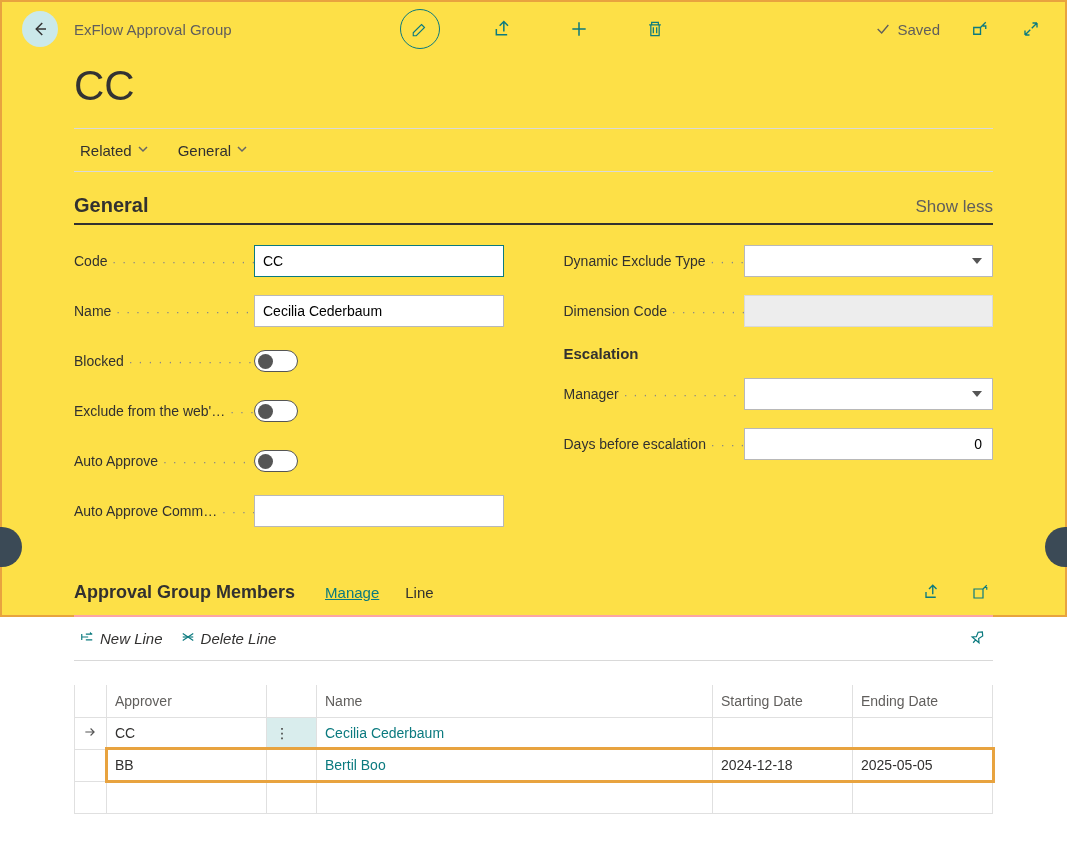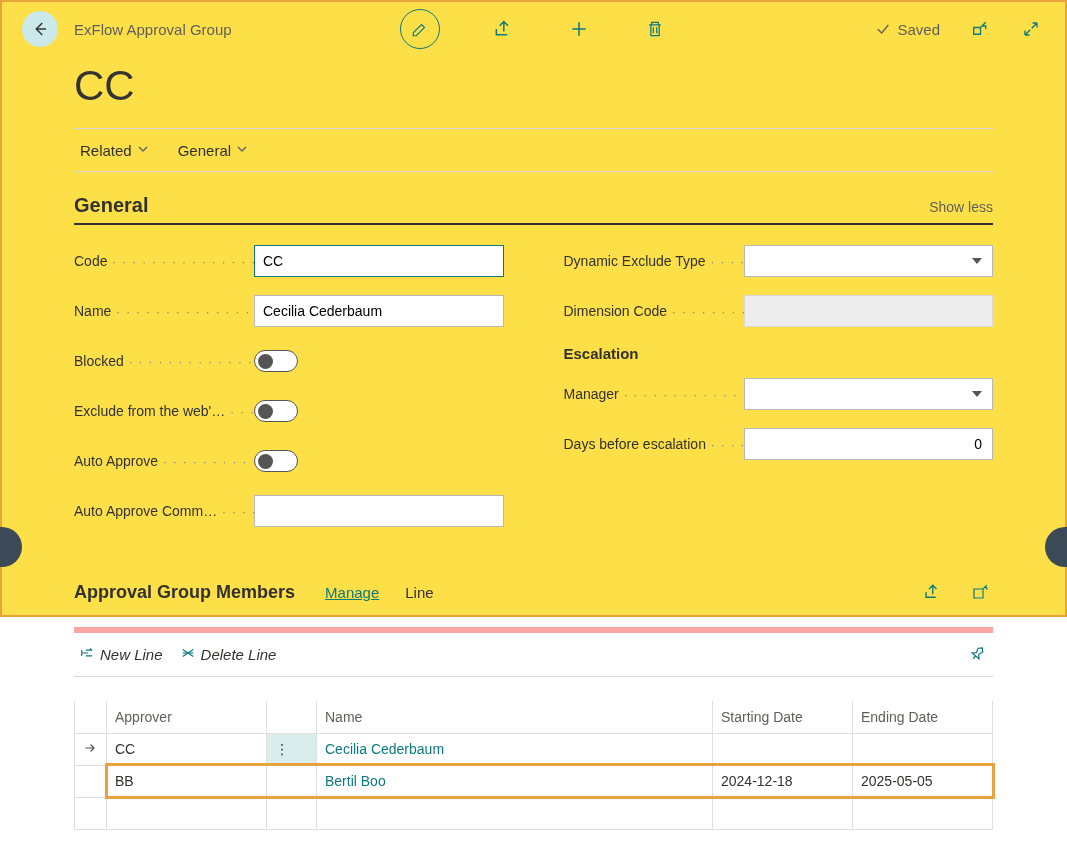--- a/index.html
+++ b/index.html
@@ -114,21 +114,21 @@
     justify-content: space-between;
     margin-top: 22px;
     border-bottom: 2px solid #323130;
     padding-bottom: 6px;
   }
   .section-title {
     font-size: 20px;
     font-weight: 700;
   }
   .show-less {
-    font-size: 14px;
+    font-size: 17px;
     color: #605e5c;
     cursor: pointer;
   }
   .form-grid {
     display: flex;
     gap: 60px;
     margin-top: 18px;
   }
   .form-col { flex: 1; display: flex; flex-direction: column; gap: 14px; }
   .form-row {
@@ -196,22 +196,22 @@
   }
   .subhead {
     font-weight: 700;
     font-size: 15px;
     margin-top: 2px;
   }
   .members-header {
     display: flex;
     align-items: center;
     margin-top: 50px;
-    border-bottom: 6px solid #fca5a5;
-    padding-bottom: 22px;
+    border-bottom: 2px solid #fca5a5;
+    padding-bottom: 10px;
     justify-content: space-between;
   }
   .members-title {
     font-size: 18px;
     font-weight: 700;
     margin-right: 30px;
   }
   .tab-link {
     color: #0b7a7f;
     font-size: 15px;

